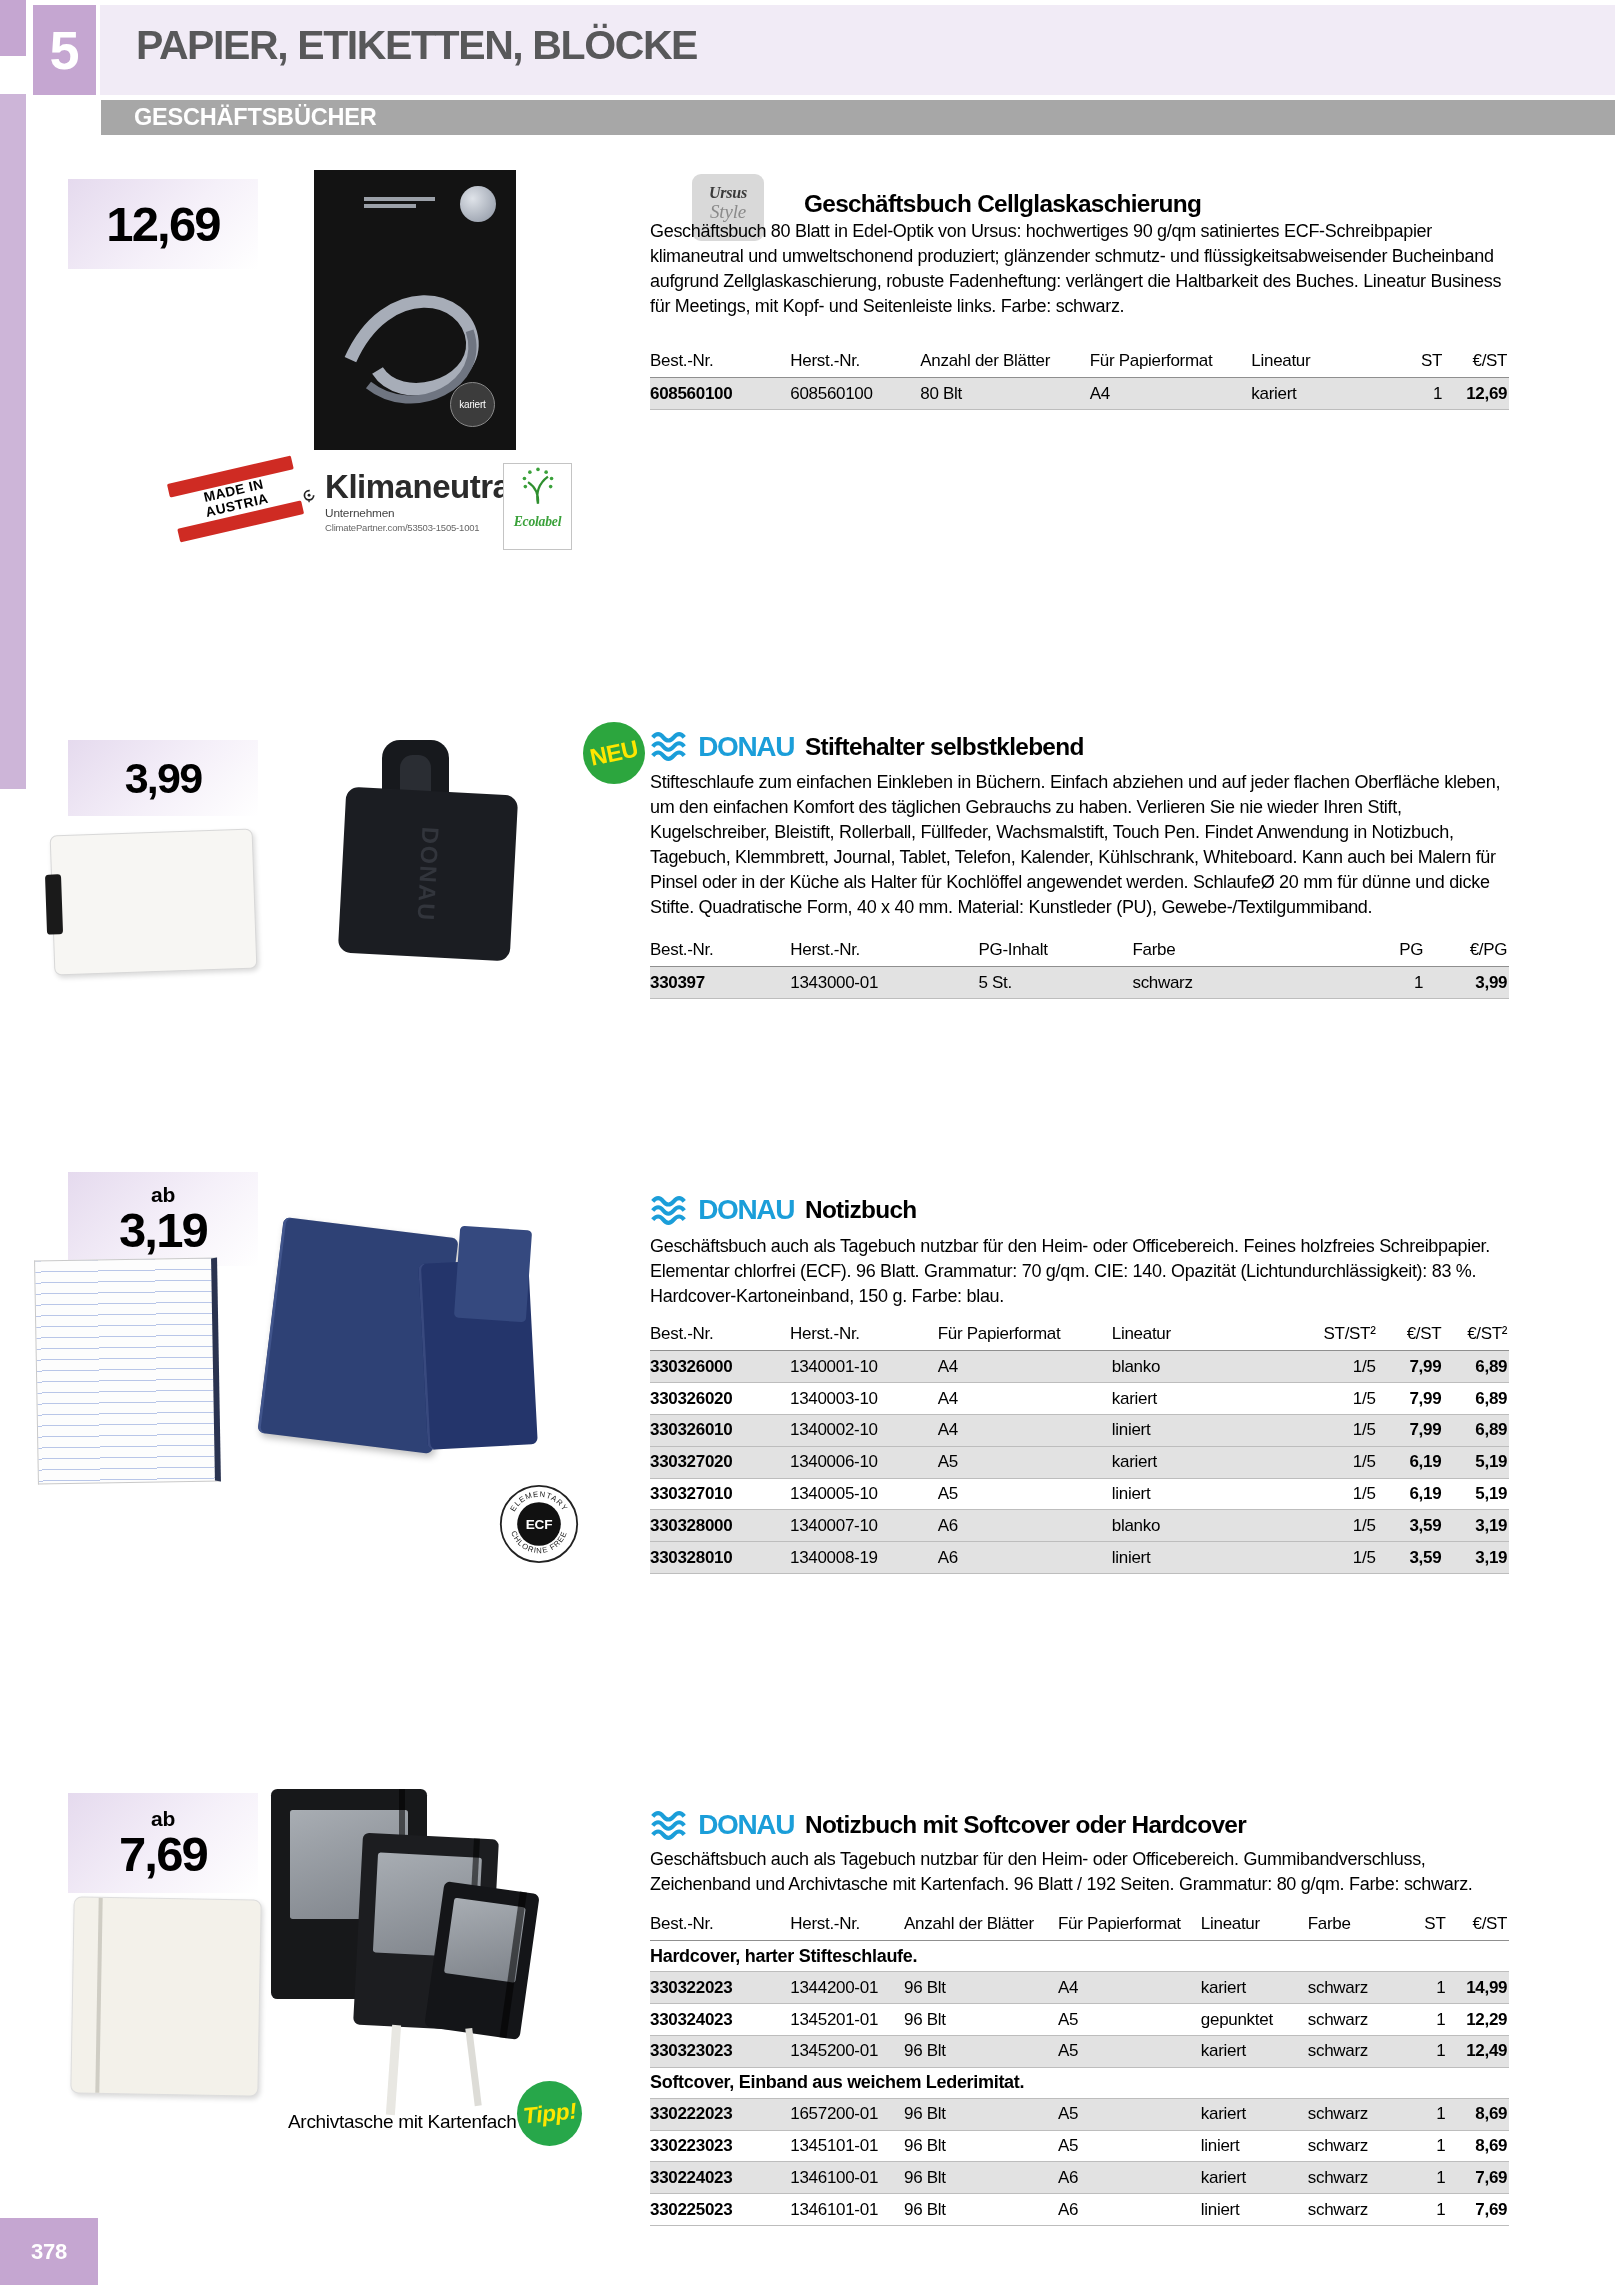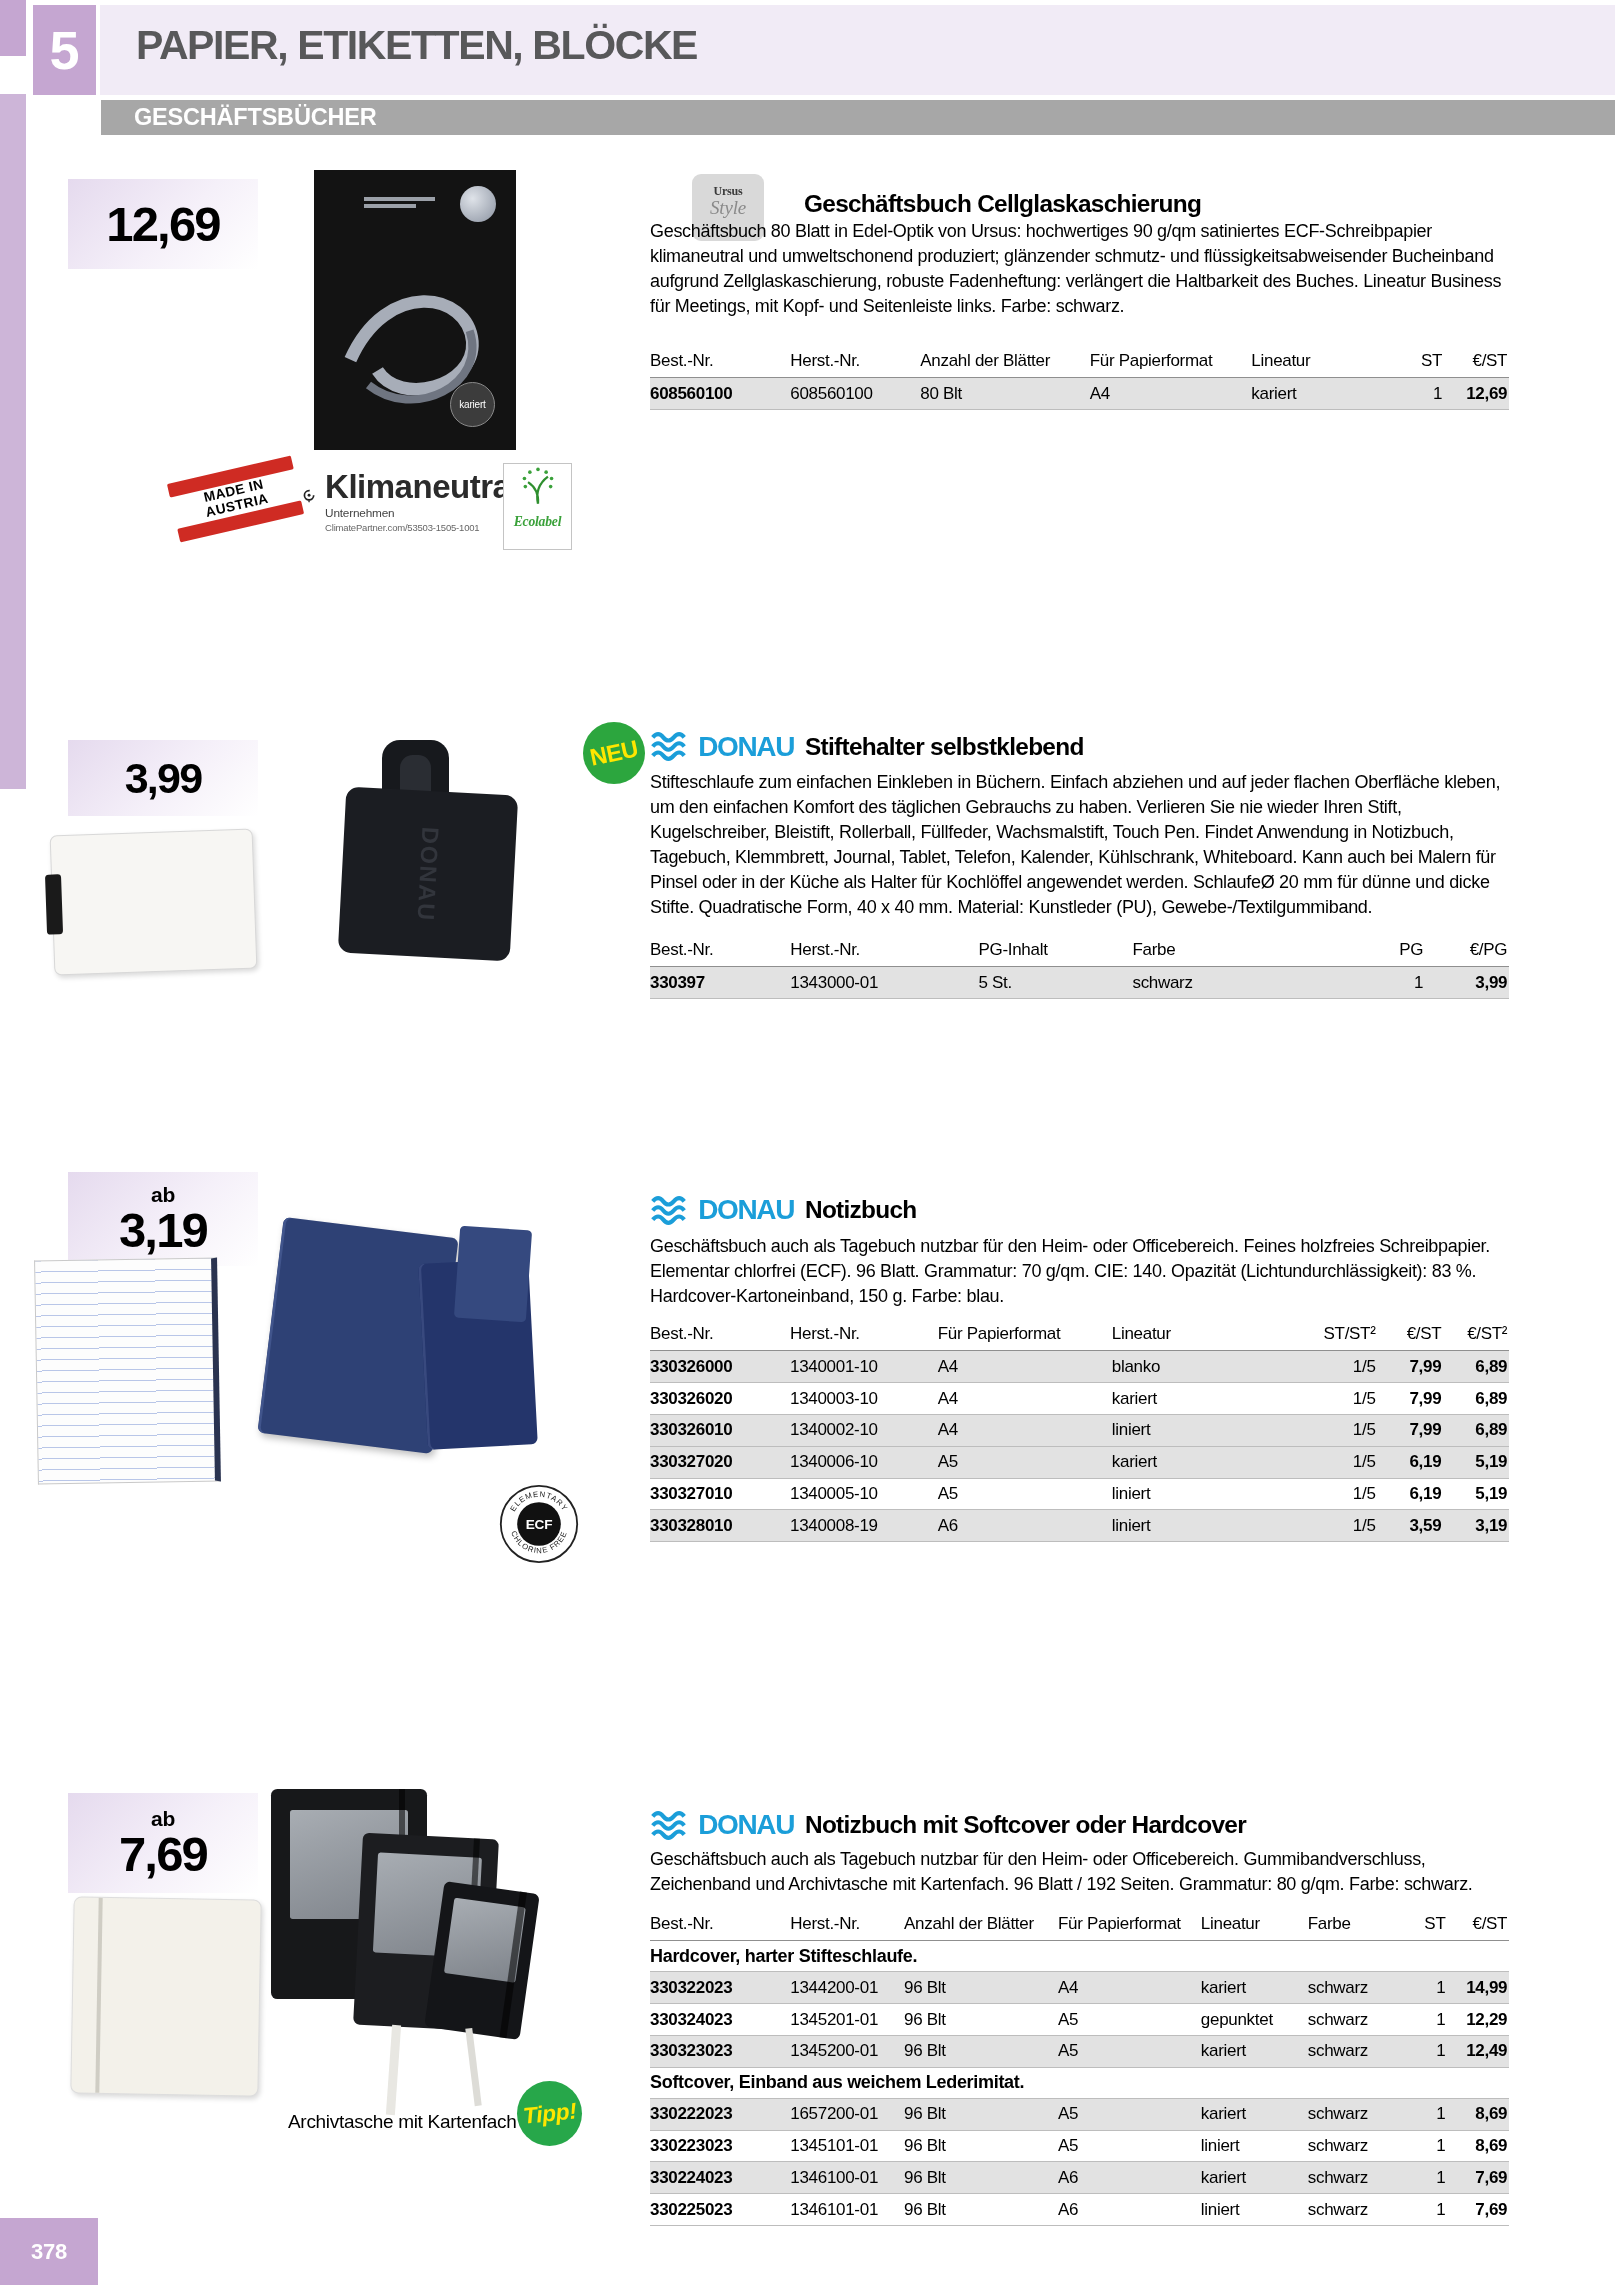--- a/index.html
+++ b/index.html
@@ -28,21 +28,21 @@
   
   .col { position:absolute; left:650px; width:861px; }
   .brandrow { position:absolute; left:0; display:flex; align-items:center; }
   .donau-word { font-size:28px; font-weight:700; color:#1b9ed9; letter-spacing:-1.4px; margin-left:6.3px; }
   .ptitle { font-size:24.4px; font-weight:700; margin:0 0 0 11px; letter-spacing:-0.7px; white-space:nowrap; }
   .desc { position:absolute; left:0; width:861px; margin:0; font-size:18px; line-height:25px; letter-spacing:-0.3px; }
 
   
   .ursus-logo { position:absolute; left:42px; top:1.8px; width:72px; height:67px; background:#d9d9d9;
                 border-radius:9px; text-align:center; box-sizing:border-box; padding-top:11px; }
-  .ursus-l1 { font-family:"Liberation Serif", serif; font-weight:700; font-size:12px; color:#3a3a3a; line-height:1; }
+  .ursus-l1 { font-family:"Liberation Serif", serif; font-style:italic; font-weight:700; font-size:16px; color:#3a3a3a; line-height:1; }
   .ursus-l2 { font-family:"Liberation Serif", serif; font-style:italic; font-size:19px; color:#8a8a8a; line-height:1.2; }
   .s1-title { position:absolute; left:143px; top:18px; }
 
   
   .ptable { position:absolute; left:0; width:859px; border-collapse:collapse; table-layout:fixed;
             font-size:17px; letter-spacing:-0.3px; }
   .ptable th { font-weight:400; text-align:left; padding:7.2px 0 6.3px; border-bottom:0.9px solid #8f8f8f; }
   .ptable td { padding:5.4px 0; border-bottom:0.9px solid #bdbdbd; }
   .ptable tr.stripe td { background:#e2e2e2; }
   .ptable .ar { text-align:right; padding-right:1.8px; }
@@ -369,20 +369,29 @@
           <tr>
             <td class="c0">330327010</td>
             <td class="c1">1340005-10</td>
             <td class="c2">A5</td>
             <td class="c3">liniert</td>
             <td class="c4 ar">1/5</td>
             <td class="c5 ar">6,19</td>
             <td class="c6 ar">5,19</td>
           </tr>
           <tr class="stripe">
+            <td class="c0">330328000</td>
+            <td class="c1">1340007-10</td>
+            <td class="c2">A6</td>
+            <td class="c3">blanko</td>
+            <td class="c4 ar">1/5</td>
+            <td class="c5 ar">3,59</td>
+            <td class="c6 ar">3,19</td>
+          </tr>
+          <tr class="stripe">
             <td class="c0">330328010</td>
             <td class="c1">1340008-19</td>
             <td class="c2">A6</td>
             <td class="c3">liniert</td>
             <td class="c4 ar">1/5</td>
             <td class="c5 ar">3,59</td>
             <td class="c6 ar">3,19</td>
           </tr>
         </tbody>
       </table>

